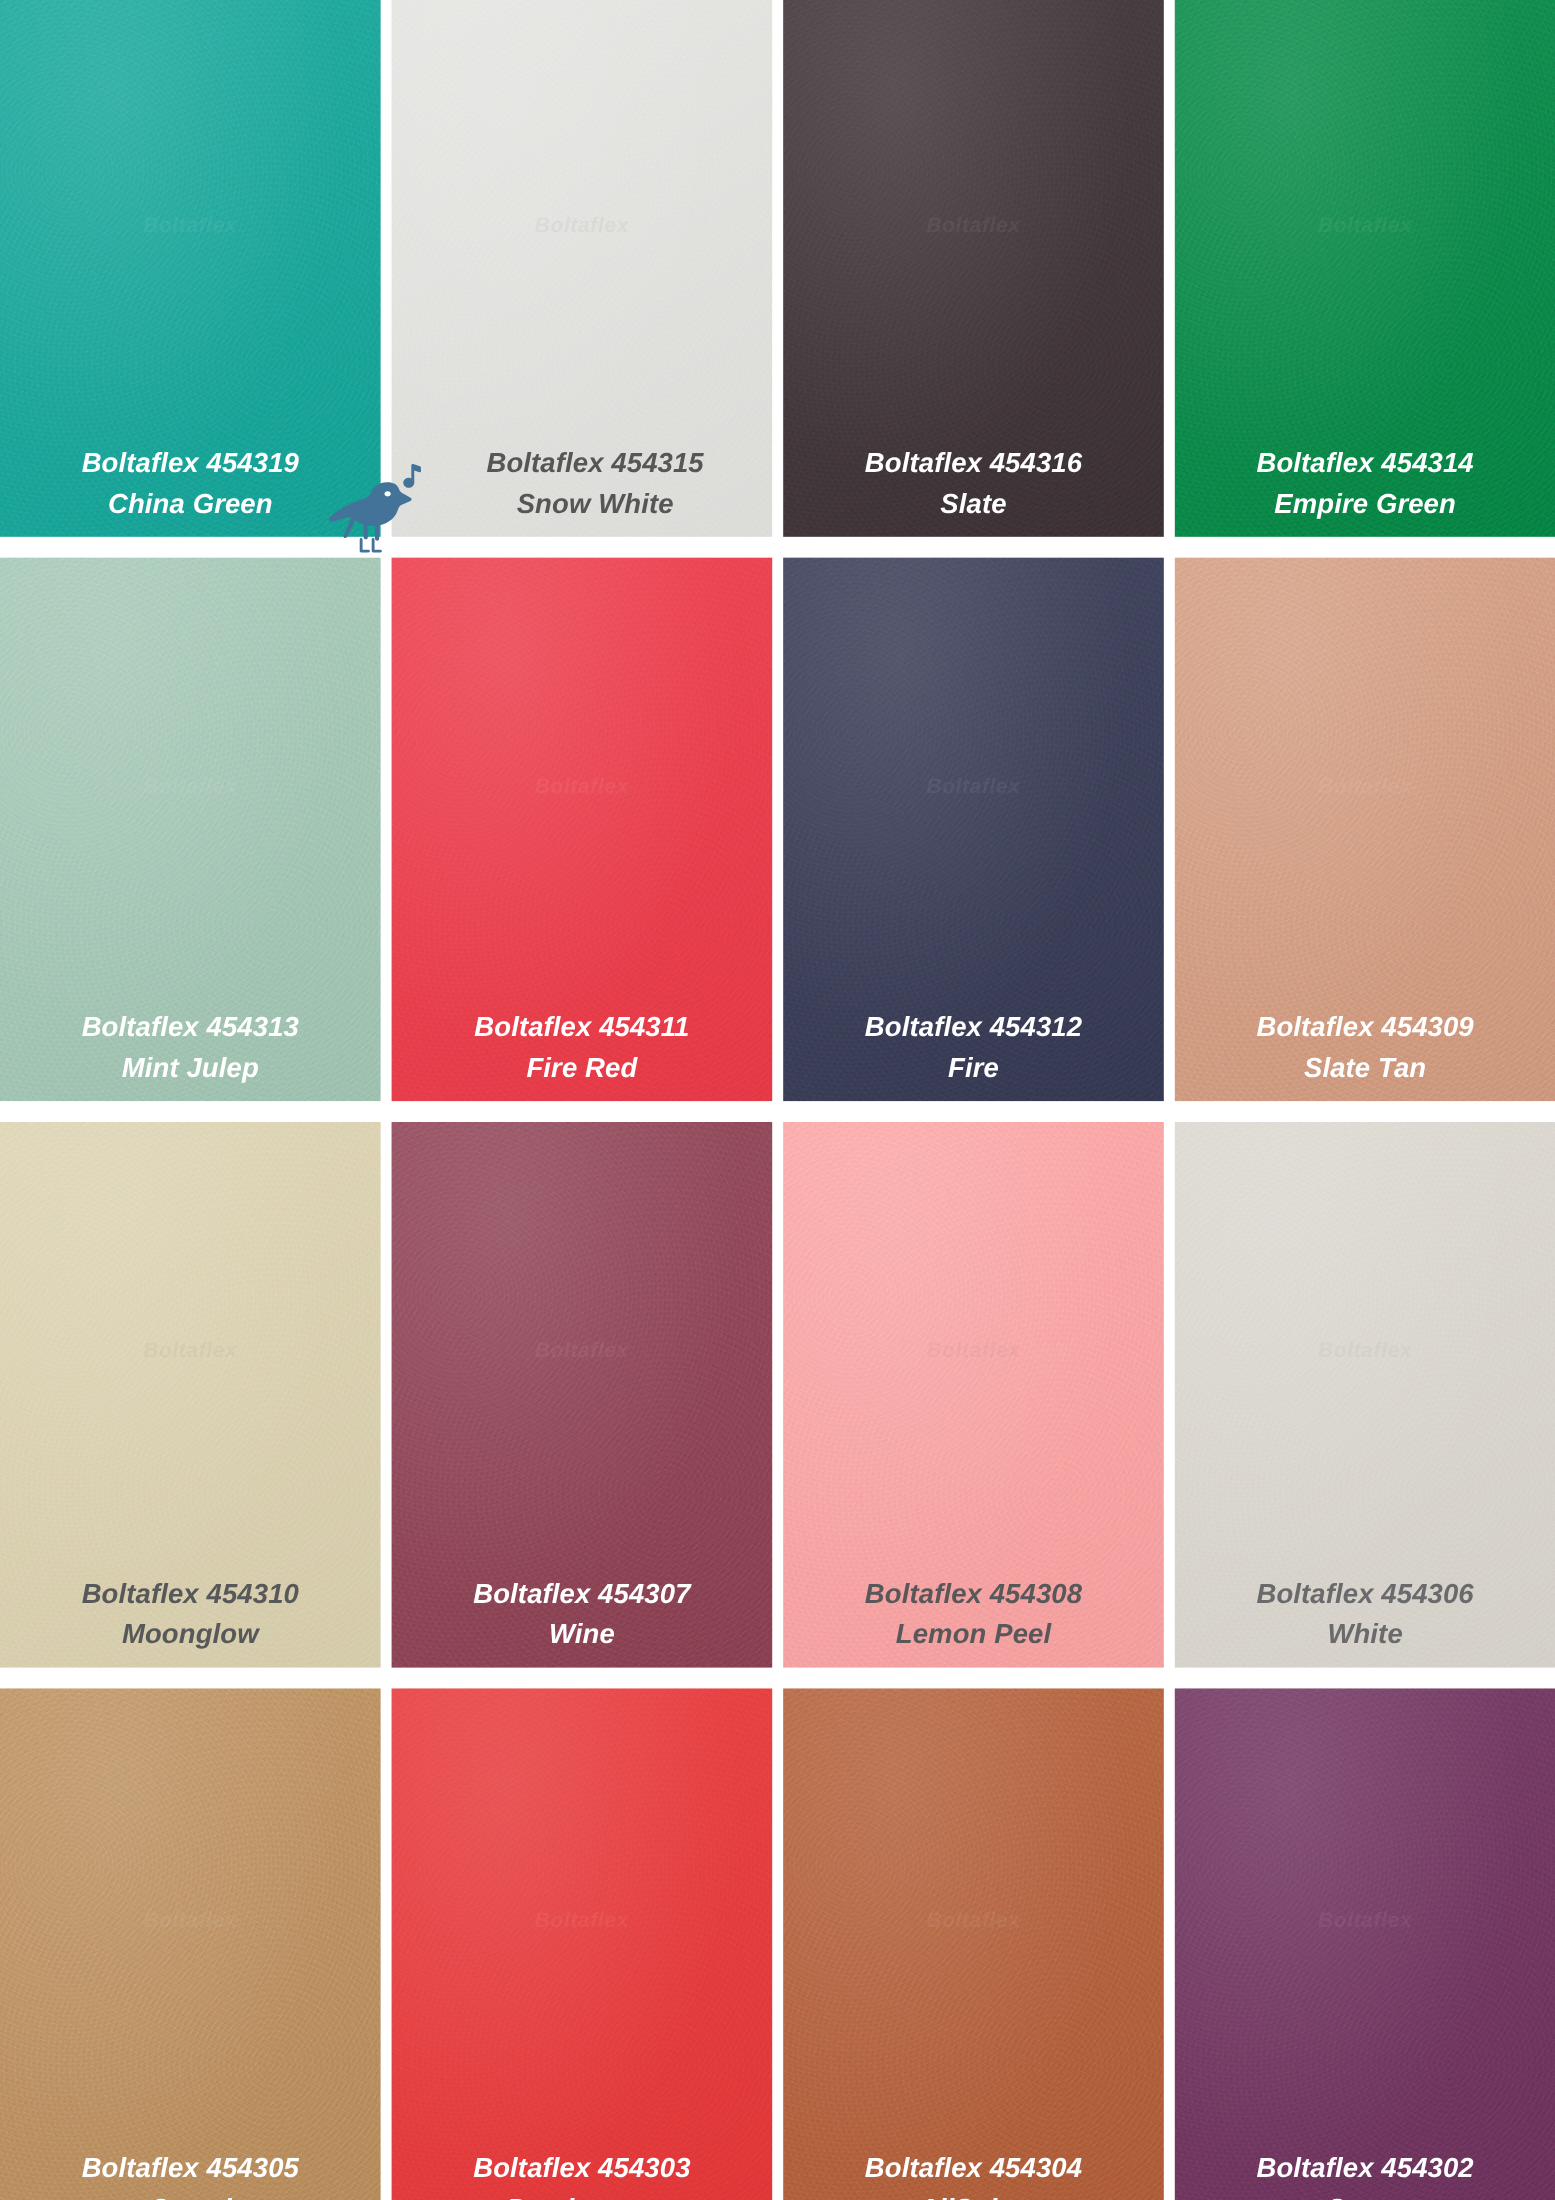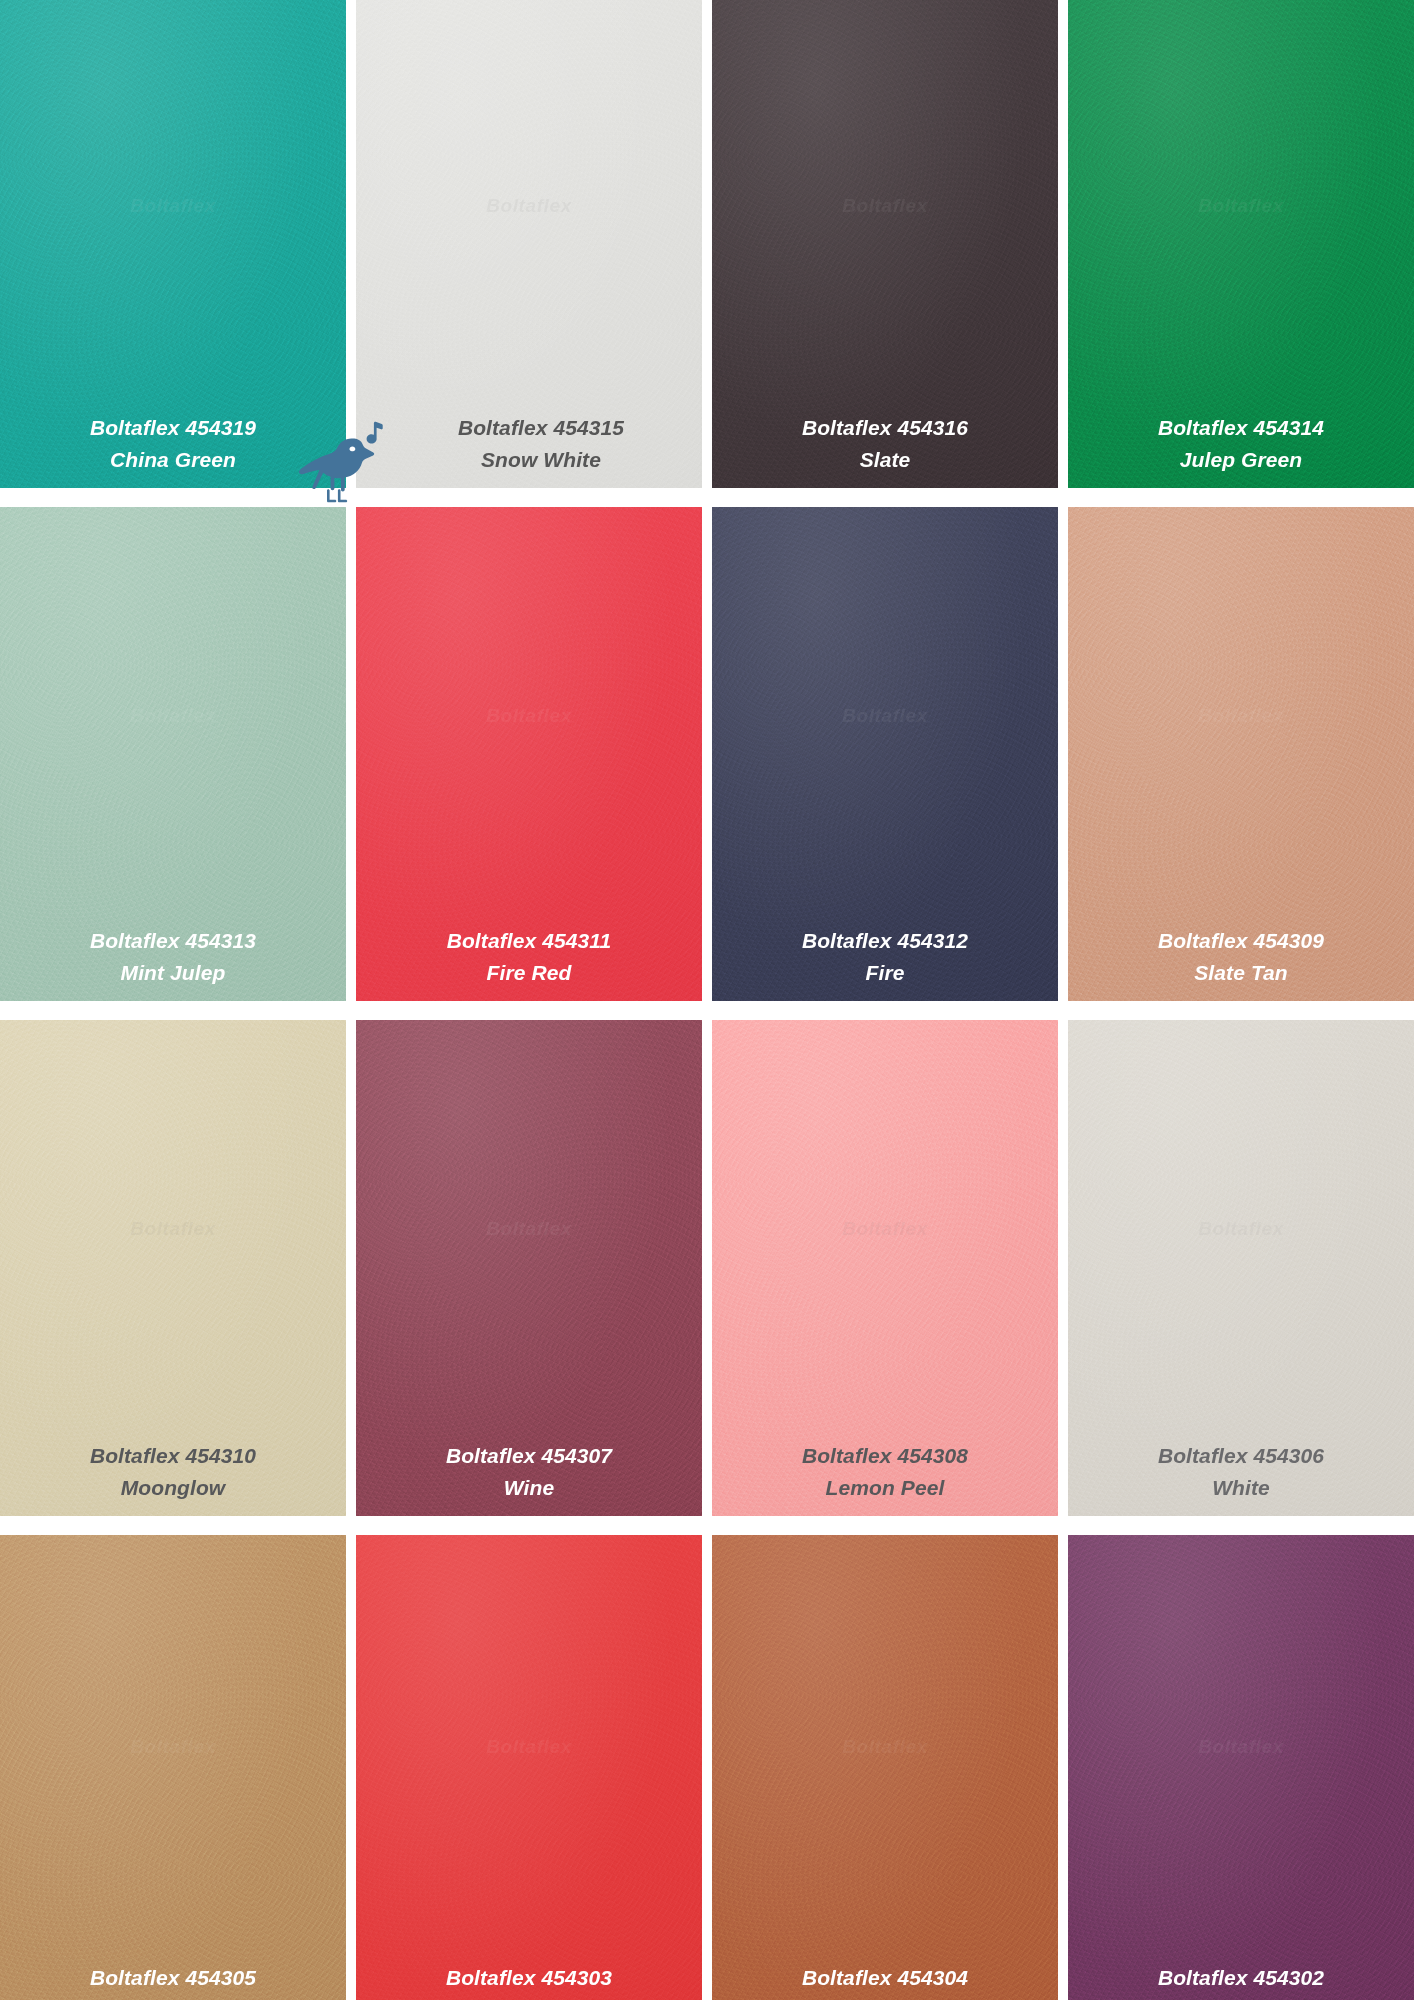--- a/index.html
+++ b/index.html
@@ -62,21 +62,21 @@
 
   .swatch-label {
     position:relative;
     z-index:3;
     text-align:center;
     line-height:1.28;
     letter-spacing:.1px;
   }
   .swatch-code, .swatch-name {
     display:block;
-    font-size:21px;
+    font-size:25px;
     font-weight:700;
   }
   .swatch-name { margin-top:5px; }
 
   .watermark {
     position:absolute;
     z-index:1;
     left:0; right:0;
     top:40%;
     text-align:center;
@@ -120,21 +120,21 @@
       <span class="watermark" style="color: rgb(255, 255, 255);">Boltaflex</span>
       <div class="swatch-label" style="color: rgb(255, 255, 255);">
         <span class="swatch-code">Boltaflex 454316</span>
         <span class="swatch-name">Slate</span>
       </div>
     </div>
     <div class="swatch" style="background: rgb(6, 138, 71);">
       <span class="watermark" style="color: rgb(255, 255, 255);">Boltaflex</span>
       <div class="swatch-label" style="color: rgb(255, 255, 255);">
         <span class="swatch-code">Boltaflex 454314</span>
-        <span class="swatch-name">Julep Green</span>
+        <span class="swatch-name">Empire Green</span>
       </div>
     </div>
     <div class="swatch" style="background: rgb(165, 200, 182);">
       <span class="watermark" style="color: rgb(255, 255, 255);">Boltaflex</span>
       <div class="swatch-label" style="color: rgb(255, 255, 255); margin-top: 31px;">
         <span class="swatch-code">Boltaflex 454313</span>
         <span class="swatch-name">Mint Julep</span>
       </div>
     </div>
     <div class="swatch" style="background: rgb(237, 59, 73);">

